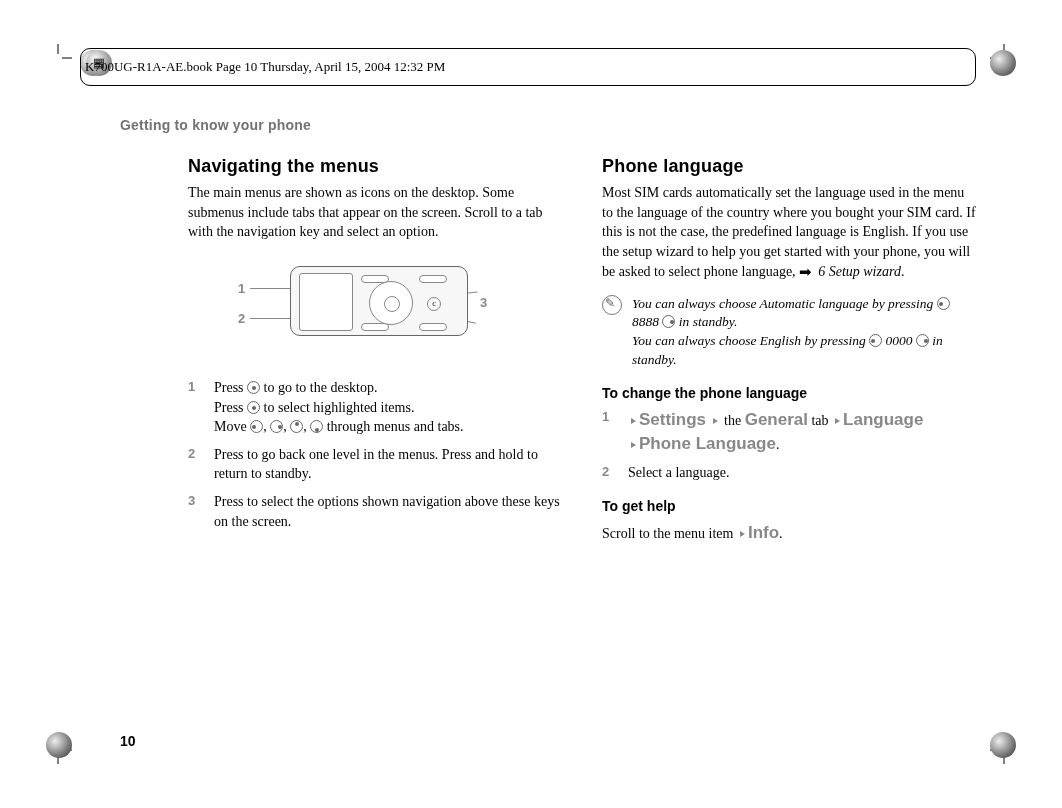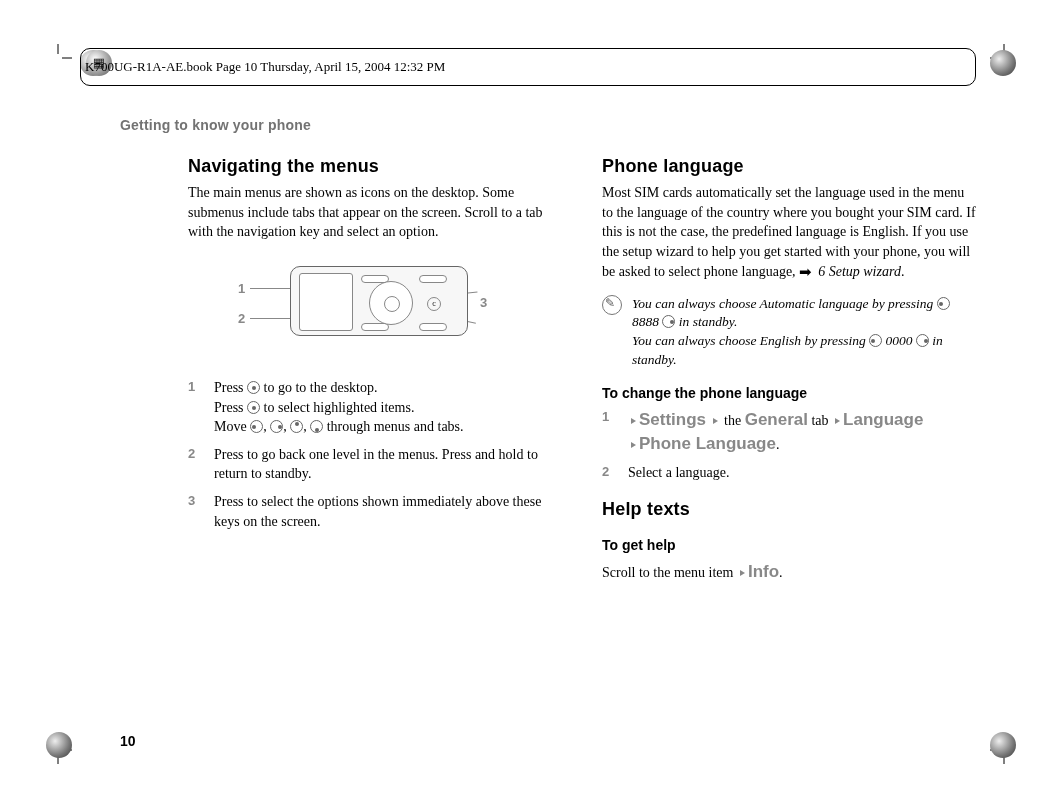--- a/index.html
+++ b/index.html
@@ -359,21 +359,21 @@
           <span>Press </span><span class="key-icon"><span class="dot"></span></span><span> to select highlighted items.</span><br>
           <span>Move </span><span class="key-icon left"><span class="dot"></span></span>, <span class="key-icon right"><span class="dot"></span></span>, <span class="key-icon up"><span class="dot"></span></span>, <span class="key-icon down"><span class="dot"></span></span><span> through menus and tabs.</span>
         </div>
       </div>
       <div class="num-item">
         <div class="num-label">2</div>
         <div class="num-body">Press to go back one level in the menus. Press and hold to return to standby.</div>
       </div>
       <div class="num-item">
         <div class="num-label">3</div>
-        <div class="num-body">Press to select the options shown immediately above these keys on the screen.</div>
+        <div class="num-body">Press to select the options shown navigation above these keys on the screen.</div>
       </div>
     </div>
   </div>
 
   <div class="col">
     <h2 class="section-title">Phone language</h2>
     <p class="body-text">
       <span>Most SIM cards automatically set the language used in the menu to the language of the country where you bought your SIM card. If this is not the case, the predefined language is English. If you use the setup wizard to help you get started with your phone, you will be asked to select phone language, </span><span class="arrow-right">➡</span> <span class="italic-ref">6 Setup wizard</span>.
     </p>
 
@@ -394,21 +394,20 @@
         <span class="triangle"></span><span class="plain"> the </span><span class="menu-path">General</span><span class="plain"> tab </span>
         <span class="triangle"></span><span class="menu-path">Language</span><br>
         <span class="triangle"></span><span class="menu-path">Phone Language</span><span class="plain">.</span>
       </div>
     </div>
     <div class="num-item">
       <div class="num-label">2</div>
       <div class="num-body">Select a language.</div>
     </div>
 
-    <h2 class="section-title" style="margin-top:14px">Help texts</h2>
 
     <h3 class="sub-title">To get help</h3>
     <p class="body-text">
       <span>Scroll to the menu item </span><span class="triangle"></span><span class="menu-path">Info</span><span>.</span>
     </p>
   </div>
 </div>
 
 <div class="page-number">10</div>
 

